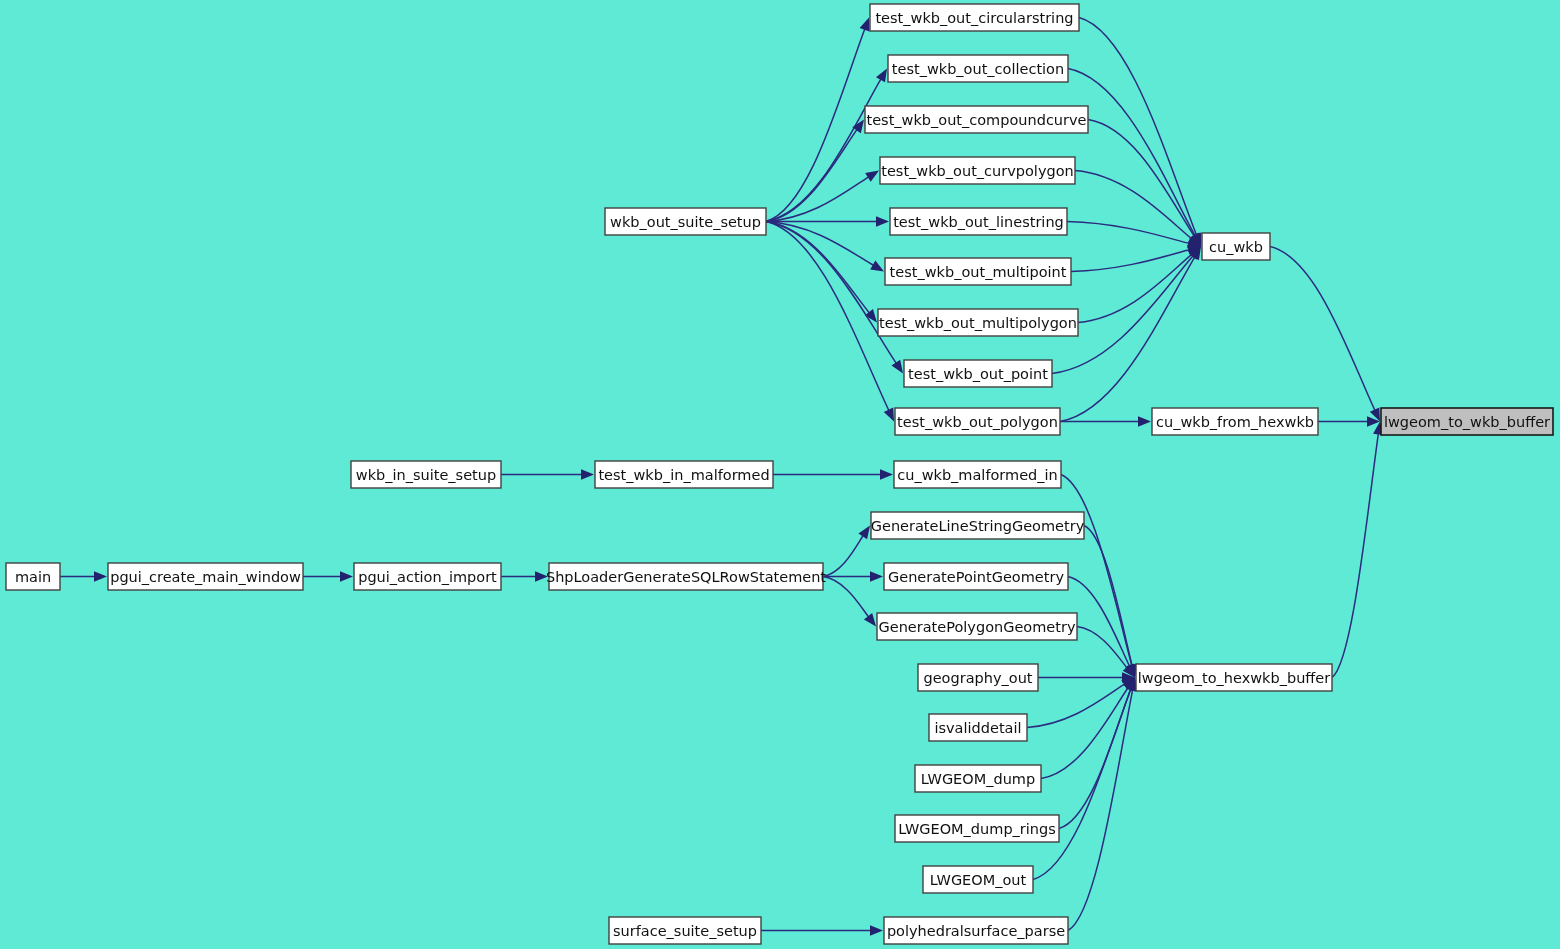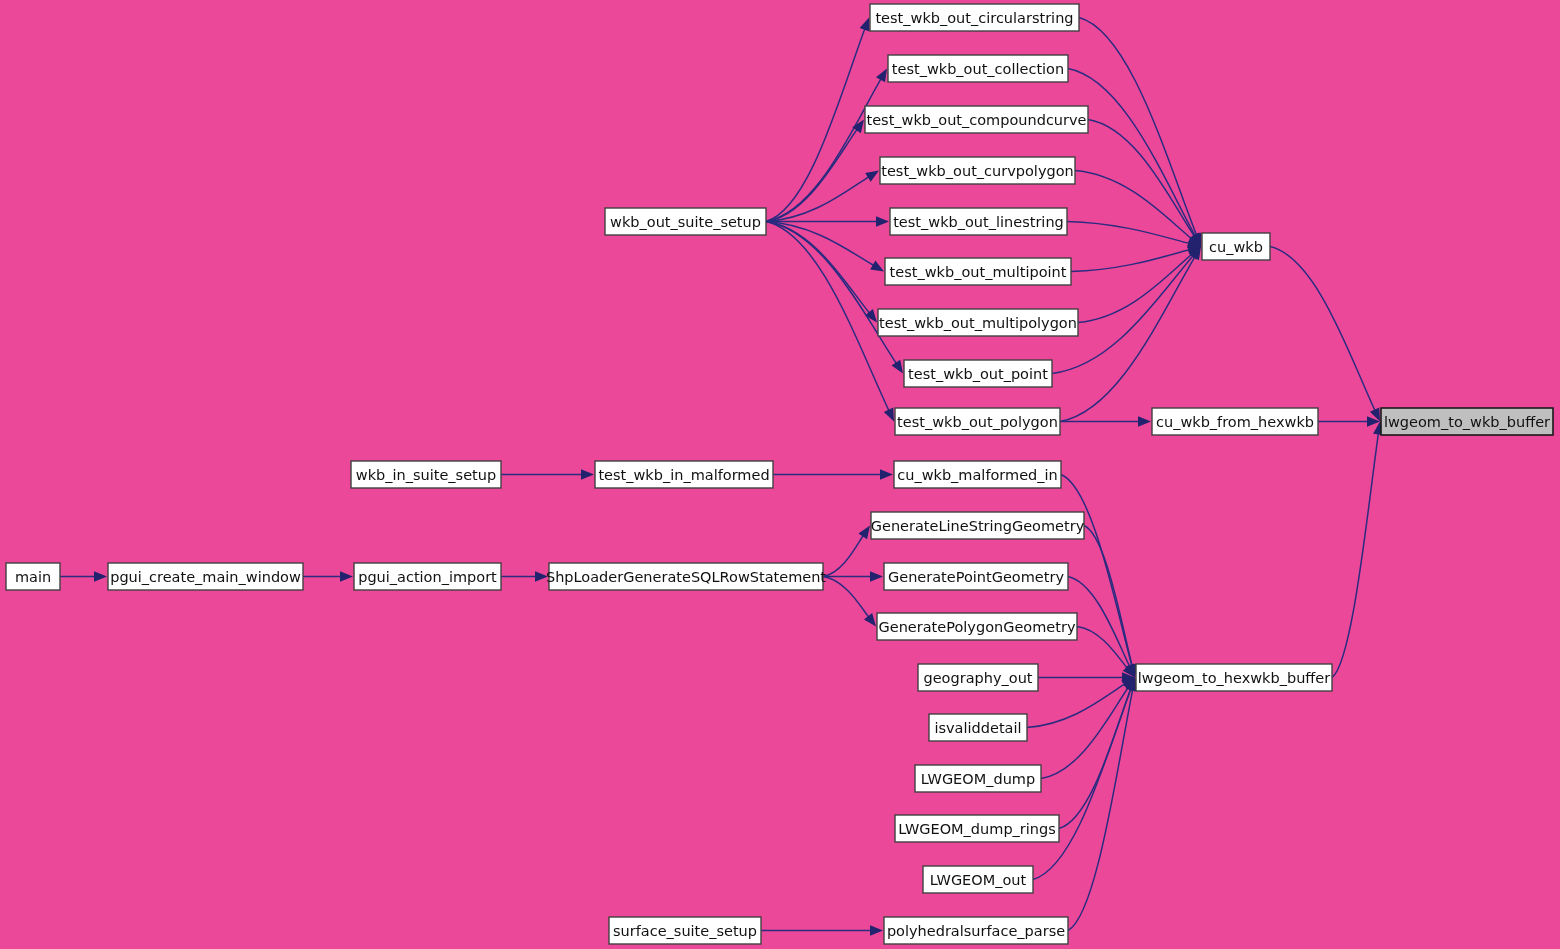--- a/index.html
+++ b/index.html
@@ -4,21 +4,21 @@
 <style>
   html, body {
     margin: 0;
     padding: 0;
     background: #ffffff;
   }
   #canvas {
     position: relative;
     width: 1560px;
     height: 949px;
-    background: #ec4899;
+    background: #5eead4;
     overflow: hidden;
     font-family: "DejaVu Sans", "Liberation Sans", sans-serif;
   }
   #graph-svg {
     position: absolute;
     top: 0;
     left: 0;
     width: 1560px;
     height: 949px;
   }

